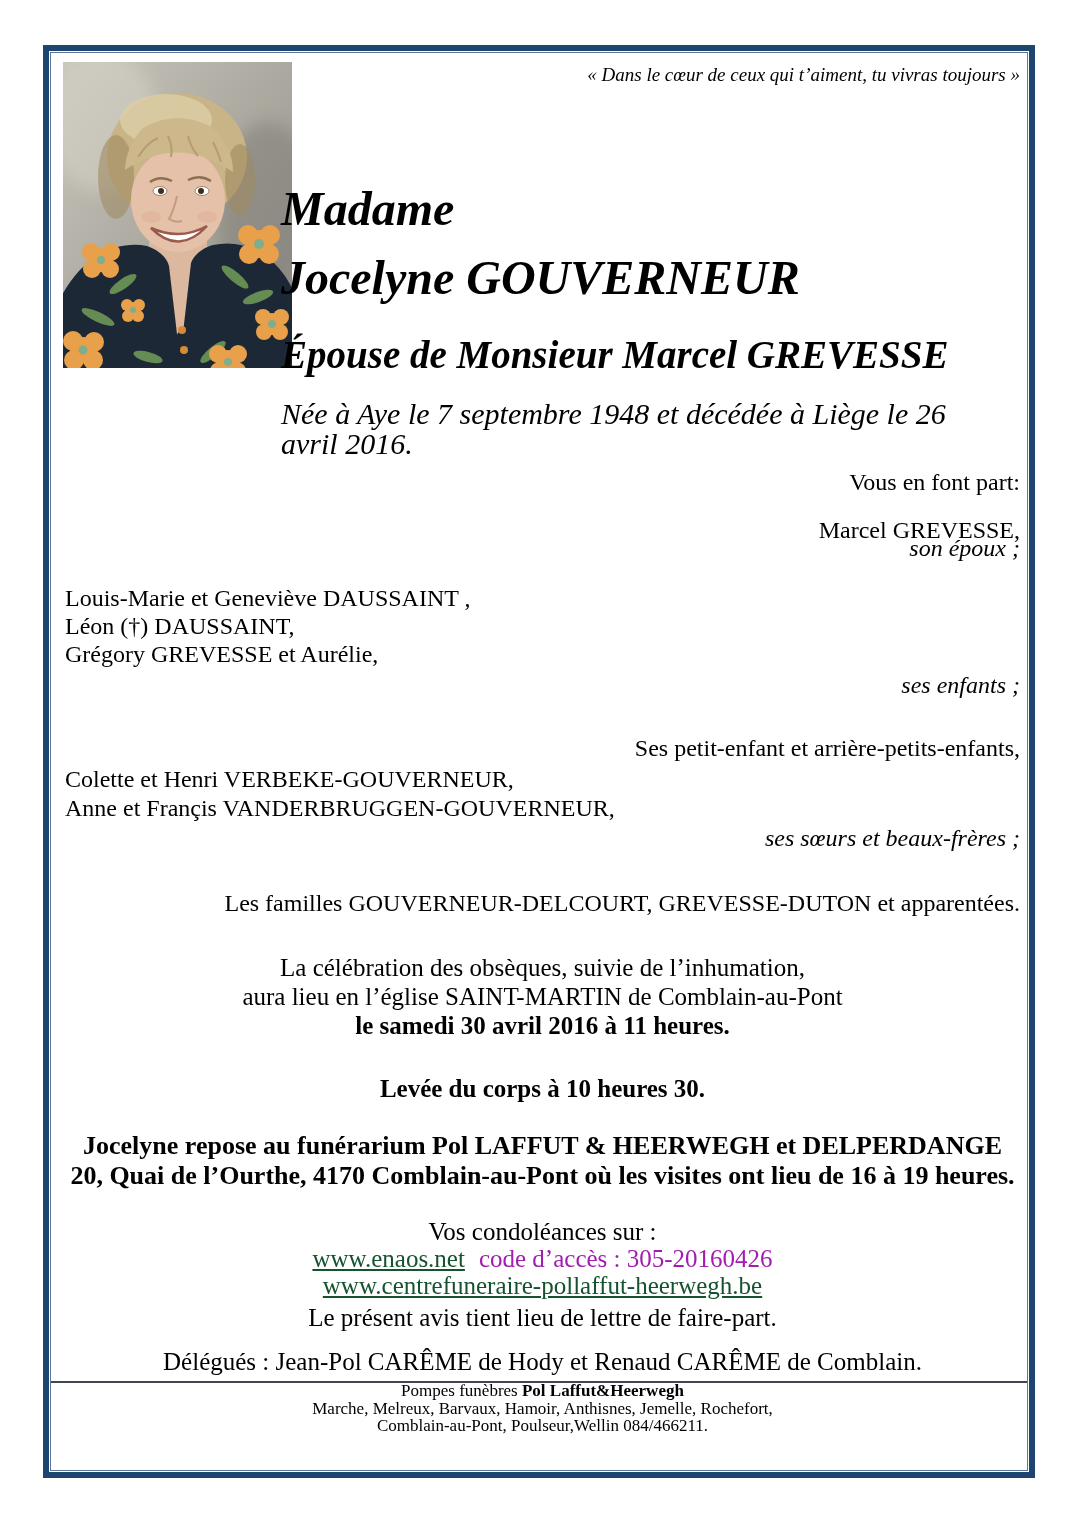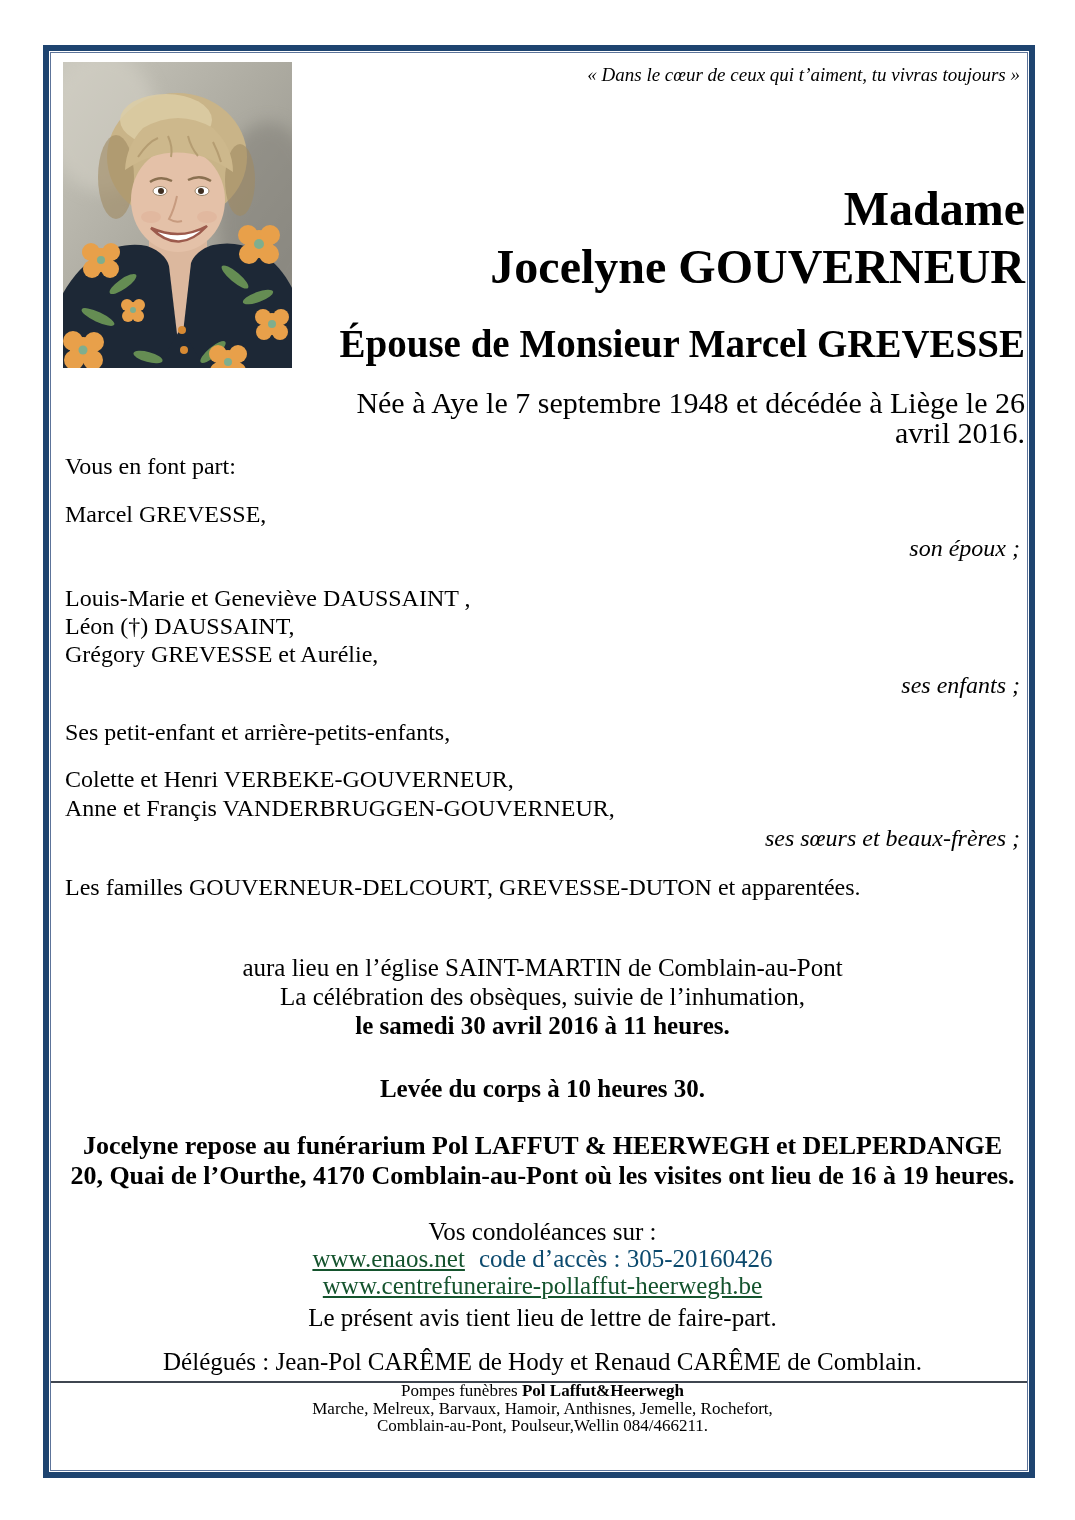--- a/index.html
+++ b/index.html
@@ -9,35 +9,35 @@
   }
   .frame{
     position:absolute;left:43px;top:45px;width:980px;height:1421px;
     border:6px solid #1e4470;background:#fff;
   }
   .frame::before{
     content:"";position:absolute;inset:1px;border:1px solid #5d749a;pointer-events:none;
   }
   .t{position:absolute;left:16px;right:9px;}
   .quote{top:12px;text-align:right;font-style:italic;font-size:19px;line-height:24px;}
-  .head-block{position:absolute;left:248px;width:728px;top:131px;text-align:right;}
+  .head-block{position:absolute;left:232px;width:728px;top:131px;text-align:left;font-style:italic;}
   .title1{font-weight:bold;font-size:48px;line-height:54px;}
-  .title2{font-weight:bold;font-size:48px;line-height:54px;margin-top:4px;}
+  .title2{font-weight:bold;font-size:48px;line-height:54px;margin-top:15px;}
   .subtitle{font-weight:bold;font-size:39px;line-height:44px;margin-top:28px;}
   .birthdeath{font-size:30px;line-height:30px;margin-top:22px;}
-  .body-line{font-size:24px;line-height:28px;text-align:left;}
+  .body-line{font-size:24px;line-height:28px;text-align:right;margin-top:16px;}
   .rel{font-size:24px;line-height:28px;font-style:italic;text-align:right;}
   .group{font-size:24px;line-height:28px;text-align:left;}
   .group.lh29{line-height:29px;}
   .center-block{font-size:25px;line-height:29px;text-align:center;}
   .bold{font-weight:bold;}
   .repose{font-size:26px;line-height:30px;text-align:center;font-weight:bold;}
   .condol{font-size:25px;line-height:27px;text-align:center;}
   a.doc-link{color:#14532d;text-decoration:underline;cursor:pointer;}
-  .access-code{margin-left:14px;color:#0c4a6e;}
+  .access-code{margin-left:14px;color:#a21caf;}
   .footer-rule{position:absolute;left:2px;right:2px;top:1330px;border-top:2px solid #3f4650;height:0;}
   .footer-block{position:absolute;left:16px;right:9px;top:1331px;text-align:center;font-size:17px;line-height:17.5px;}
   .photo{position:absolute;left:14px;top:11px;width:229px;height:306px;}
 </style>
 </head>
 <body>
 
 <div class="page">
   <div class="frame">
 
@@ -175,22 +175,22 @@
 
     <div class="t group lh29" style="top:714px">
       <div>Colette et Henri VERBEKE-GOUVERNEUR,</div>
       <div>Anne et Françis VANDERBRUGGEN-GOUVERNEUR,</div>
     </div>
     <div class="t rel" style="top:773px">ses sœurs et beaux-frères ;</div>
 
     <div class="t body-line" style="top:822px">Les familles GOUVERNEUR-DELCOURT, GREVESSE-DUTON et apparentées.</div>
 
     <div class="t center-block" style="top:902px">
+      <div>La célébration des obsèques, suivie de l’inhumation,</div>
       <div>aura lieu en l’église SAINT-MARTIN de Comblain-au-Pont</div>
-      <div>La célébration des obsèques, suivie de l’inhumation,</div>
       <div class="bold">le samedi 30 avril 2016 à 11 heures.</div>
     </div>
 
     <div class="t center-block bold" style="top:1023px">Levée du corps à 10 heures 30.</div>
 
     <div class="t repose" style="top:1080px">
       <div>Jocelyne repose au funérarium Pol LAFFUT &amp; HEERWEGH et DELPERDANGE</div>
       <div>20, Quai de l’Ourthe, 4170 Comblain-au-Pont où les visites ont lieu de 16 à 19 heures.</div>
     </div>
 

